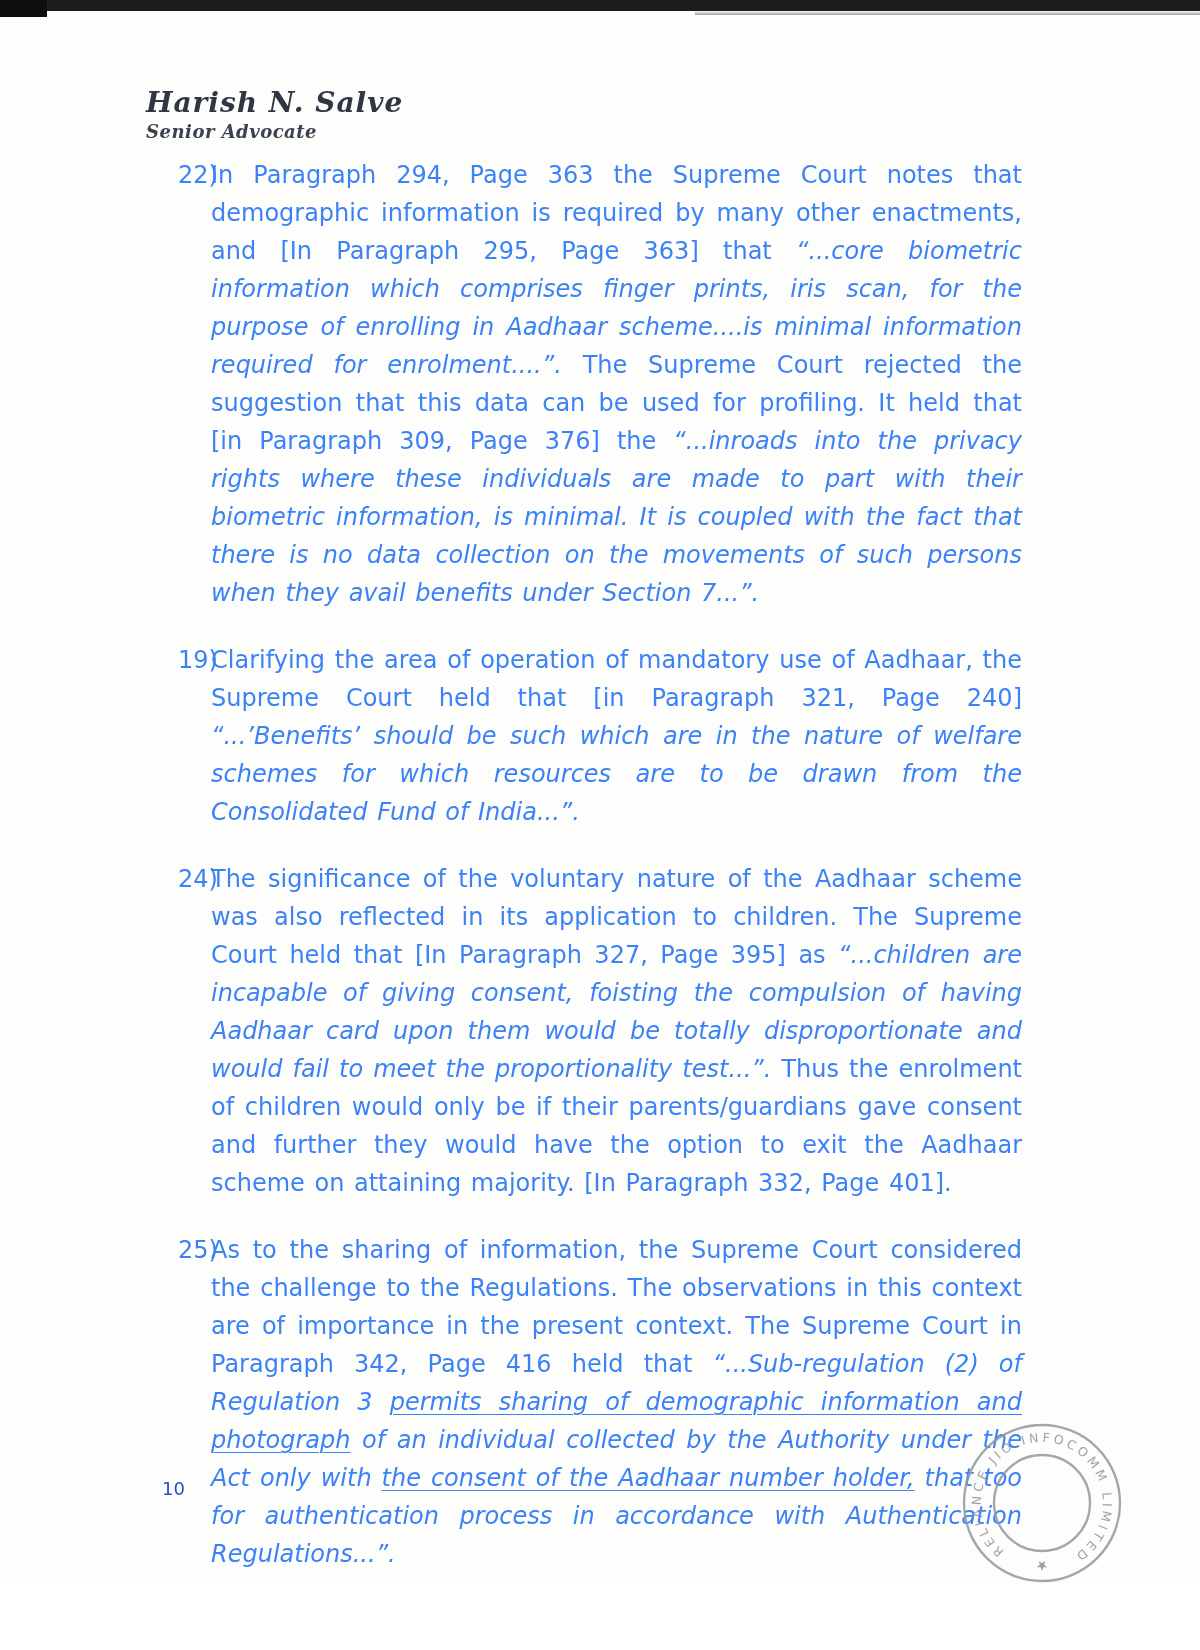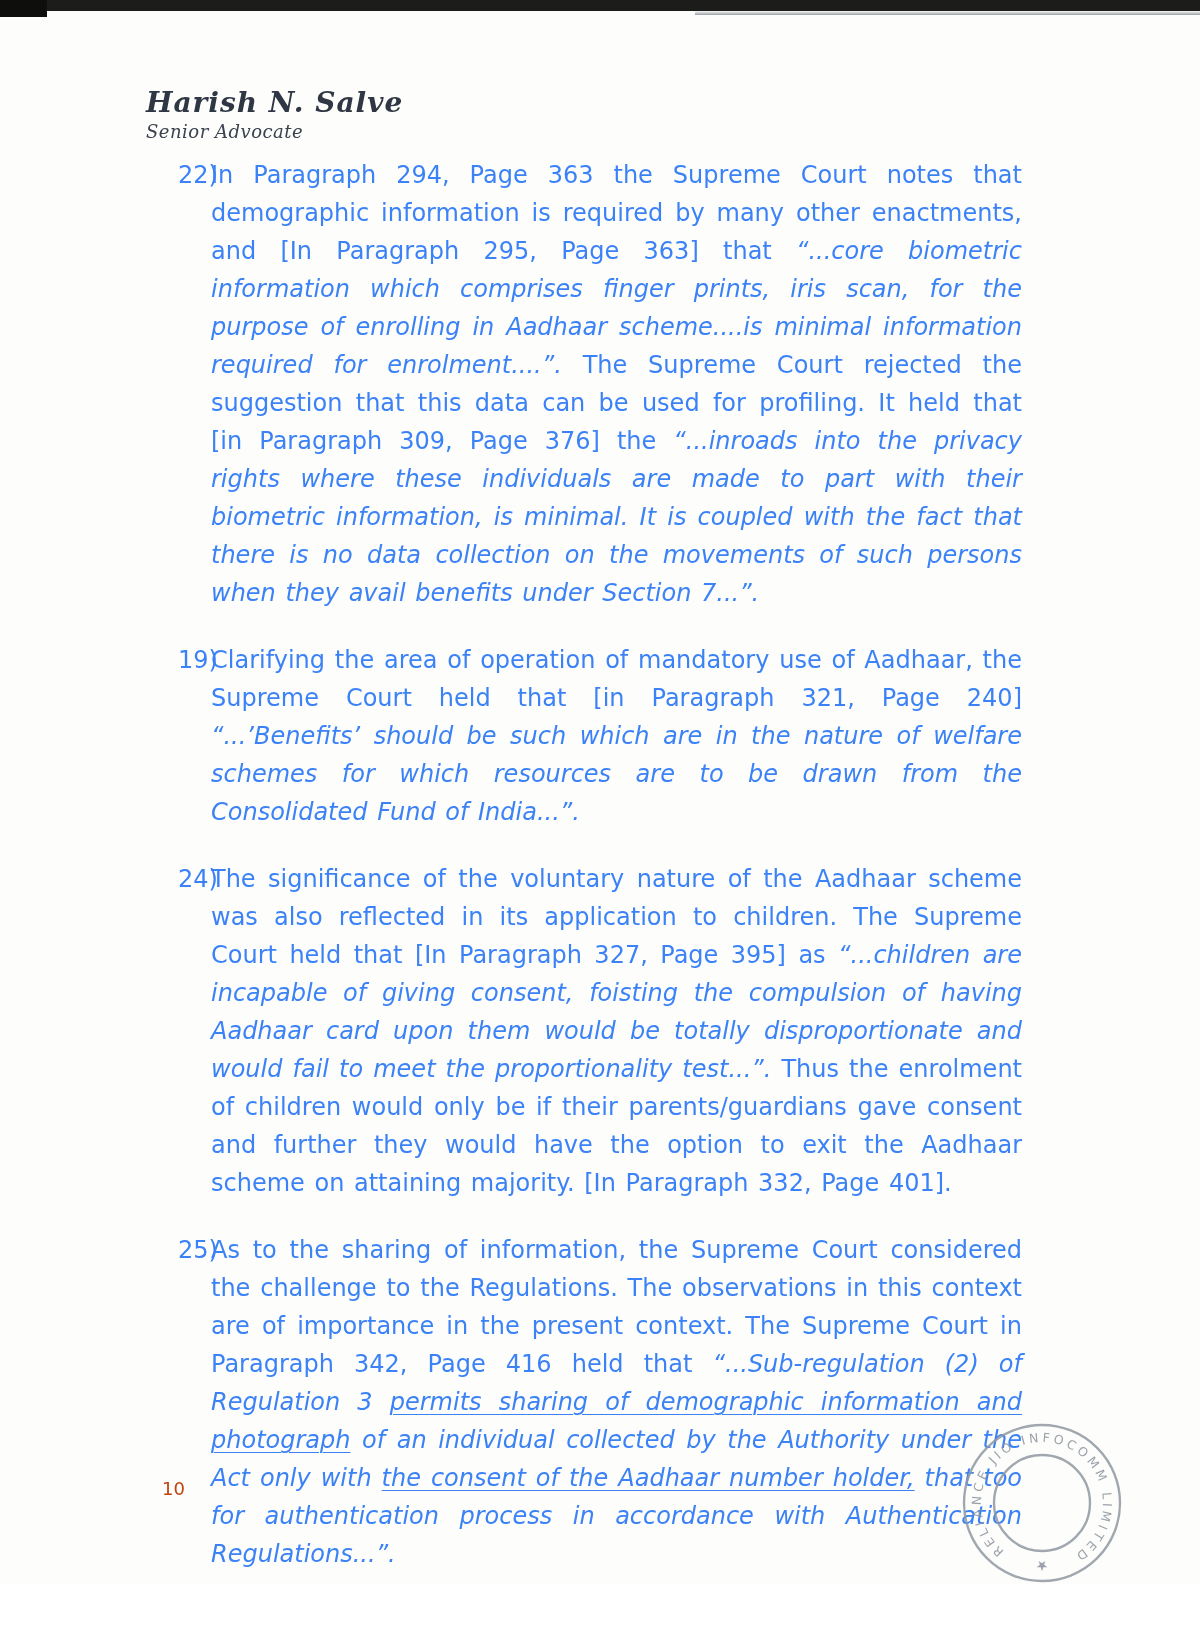--- a/index.html
+++ b/index.html
@@ -50,20 +50,21 @@
     color: #2f3744;
     line-height: 1.1;
   }
   .letterhead .title {
     font-family: "DejaVu Serif", "Liberation Serif", serif;
     font-style: italic;
     font-size: 18px;
     letter-spacing: 0.5px;
     color: #3a424e;
     margin-top: 2px;
+    font-weight: bold;
   }
   
   .doc-body {
     position: absolute;
     left: 170px;
     top: 156px;
     width: 852px;
   }
   .para {
     position: relative;
@@ -87,21 +88,21 @@
     font-style: italic;
     text-decoration: underline;
     text-underline-offset: 4px;
     text-decoration-thickness: 1px;
   }
   .page-number {
     position: absolute;
     left: 162px;
     top: 1478px;
     font-size: 18px;
-    color: #c2410c;
+    color: #1d4ed8;
   }
   
   .stamp {
     position: absolute;
     left: 962px;
     top: 1423px;
     width: 160px;
     height: 160px;
     opacity: 0.85;
   }

